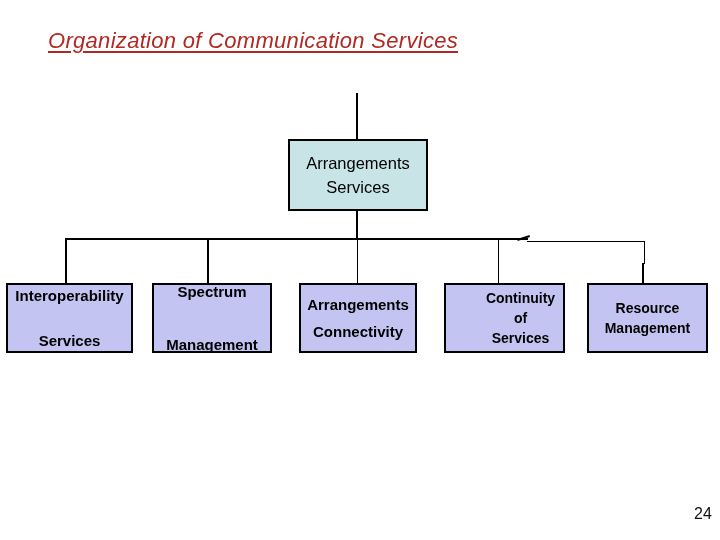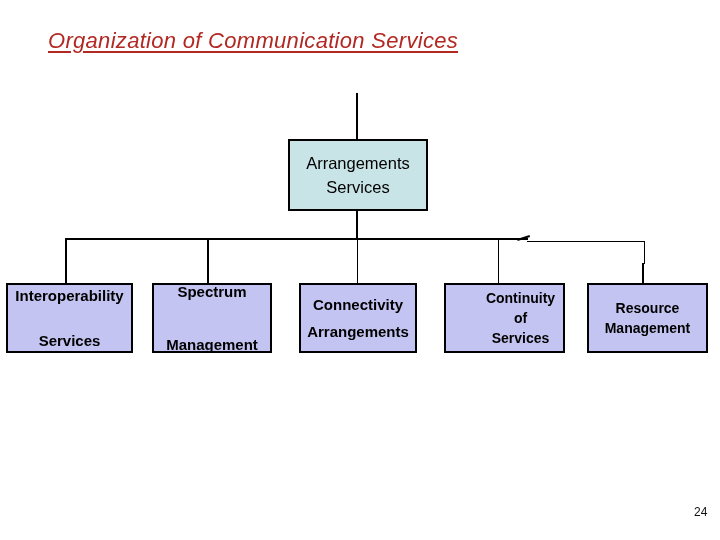--- a/index.html
+++ b/index.html
@@ -61,21 +61,21 @@
   }
   .box-1 { left: 6px;   width: 127px; font-size: 15px; line-height: 21px; justify-content: space-between; }
   .box-2 { left: 152px; width: 120px; font-size: 15px; line-height: 21px; gap: 32px; }
   .box-3 { left: 299px; width: 118px; font-size: 15px; line-height: 27px; }
   .box-4 { left: 444px; width: 121px; font-size: 14px; line-height: 20px; padding-left: 32px; }
   .box-5 { left: 587px; width: 121px; font-size: 14px; line-height: 20px; }
   .page-number {
     position: absolute;
     left: 694px;
     top: 505px;
-    font-size: 12px;
+    font-size: 16px;
     color: #111111;
   }
   .jog {
     transform: rotate(-18deg);
   }
 </style>
 </head>
 <body>
 
 <div class="slide">
@@ -108,22 +108,22 @@
     <span>Interoperability</span>
     <span>Services</span>
   </div>
 
   <div class="org-box child-box box-2">
     <span>Spectrum</span>
     <span>Management</span>
   </div>
 
   <div class="org-box child-box box-3">
+    <span>Arrangements</span>
     <span>Connectivity</span>
-    <span>Arrangements</span>
   </div>
 
   <div class="org-box child-box box-4">
     <span>Continuity of</span>
     <span>Services</span>
   </div>
 
   <div class="org-box child-box box-5">
     <span>Resource</span>
     <span>Management</span>

